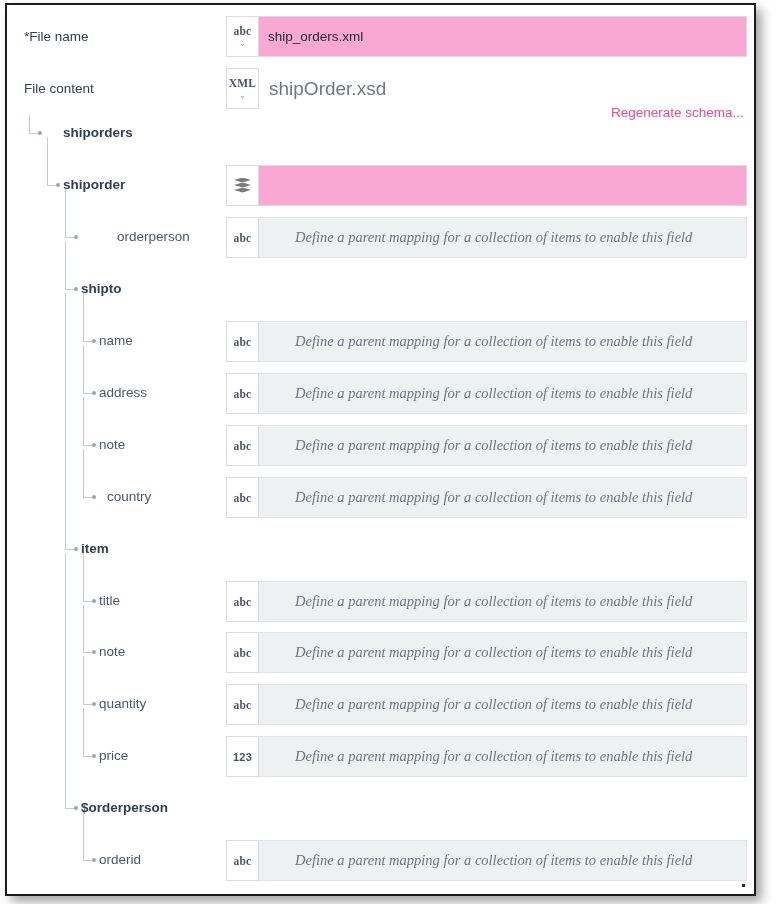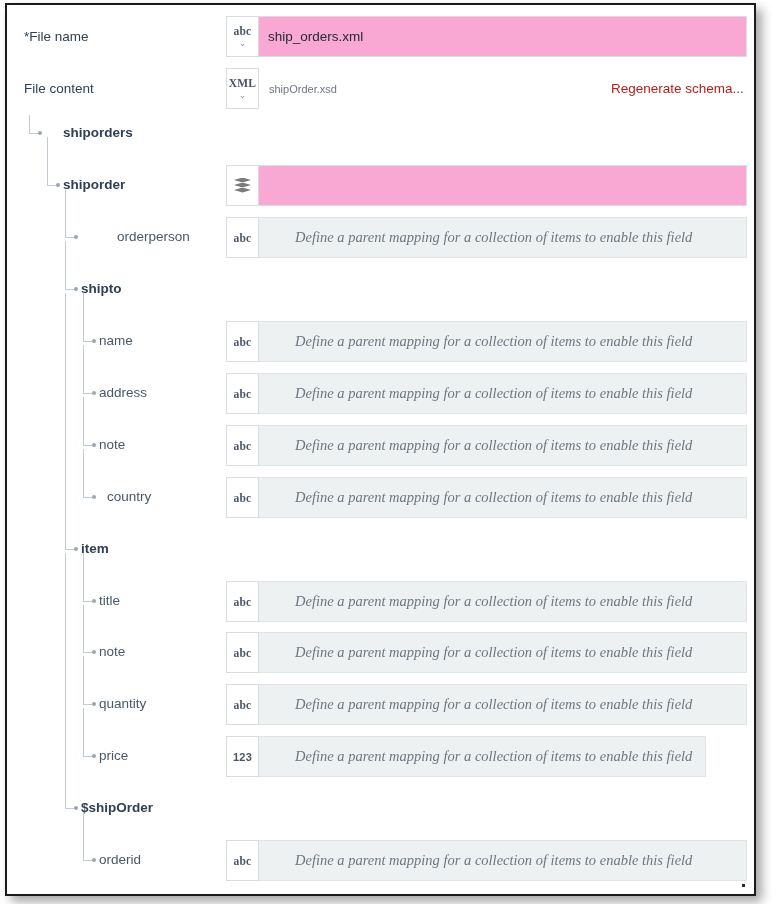--- a/index.html
+++ b/index.html
@@ -113,32 +113,33 @@
     color: #6d7781;
     font-style: italic;
     font-family: "Liberation Serif", serif;
     font-size: 14.5px;
   }
 
   
   .static-value {
     position: absolute;
     color: #6e7882;
-    font-size: 11px;
+    font-size: 19px;
     line-height: 16px;
     white-space: nowrap;
   }
 
   .link {
     position: absolute;
-    color: #b91c1c;
+    color: #ec4899;
     font-size: 13.5px;
     line-height: 16px;
     white-space: nowrap;
     cursor: pointer;
+    margin-top: 24px;
   }
 
   
   .tree-label {
     position: absolute;
     font-size: 13.5px;
     line-height: 16px;
     white-space: nowrap;
     color: #49586a;
   }
@@ -354,32 +355,32 @@
             <span class="glyph">abc</span>
           </div>
           <div class="field-input disabled">
             <span class="placeholder">Define a parent mapping for a collection of items to enable this field</span>
           </div>
         </div>
         <div class="tl-v" style="left: 76px; top: 703px; height: 48px;"></div>
         <div class="tl-h" style="left: 76px; top: 751px; width: 10px;"></div>
         <div class="tl-dot" style="left: 85px; top: 749px;"></div>
         <div class="tree-label" style="left: 92px; top: 743px;">price</div>
-        <div class="field" style="left: 219px; top: 731px; width: 480px;">
+        <div class="field" style="left: 219px; top: 731px; width: 521px;">
           <div class="field-typebox num no-caret">
             <span class="glyph">123</span>
           </div>
           <div class="field-input disabled">
             <span class="placeholder">Define a parent mapping for a collection of items to enable this field</span>
           </div>
         </div>
         <div class="tl-v" style="left: 58px; top: 548px; height: 255px;"></div>
         <div class="tl-h" style="left: 58px; top: 803px; width: 10px;"></div>
         <div class="tl-dot" style="left: 67px; top: 801px;"></div>
-        <div class="tree-label parent" style="left: 74px; top: 795px;">$shipOrder</div>
+        <div class="tree-label parent" style="left: 74px; top: 795px;">$orderperson</div>
         <div class="tl-v" style="left: 76px; top: 807px; height: 48px;"></div>
         <div class="tl-h" style="left: 76px; top: 855px; width: 10px;"></div>
         <div class="tl-dot" style="left: 85px; top: 853px;"></div>
         <div class="tree-label" style="left: 92px; top: 847px;">orderid</div>
         <div class="field" style="left: 219px; top: 835px; width: 521px;">
           <div class="field-typebox no-caret">
             <span class="glyph">abc</span>
           </div>
           <div class="field-input disabled">
             <span class="placeholder">Define a parent mapping for a collection of items to enable this field</span>

